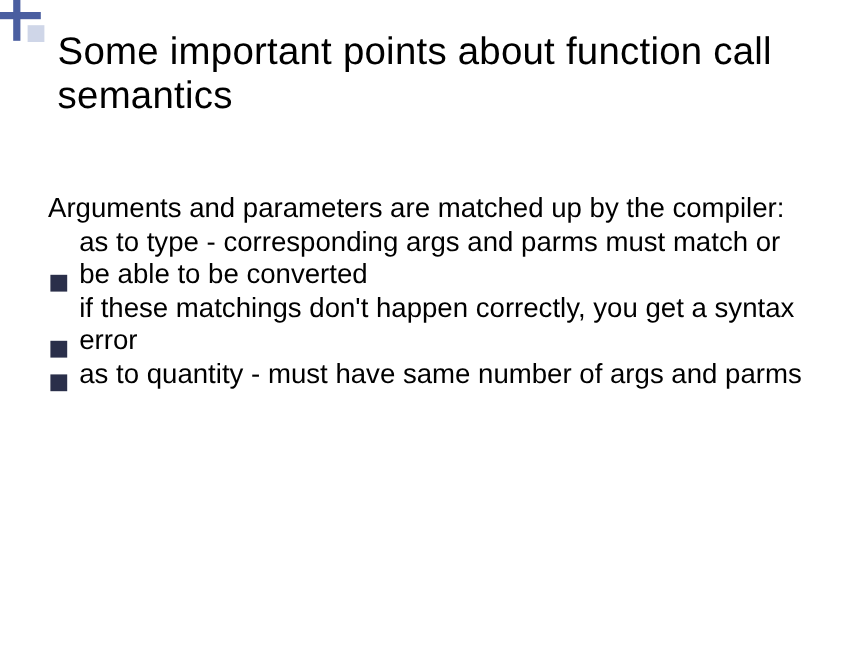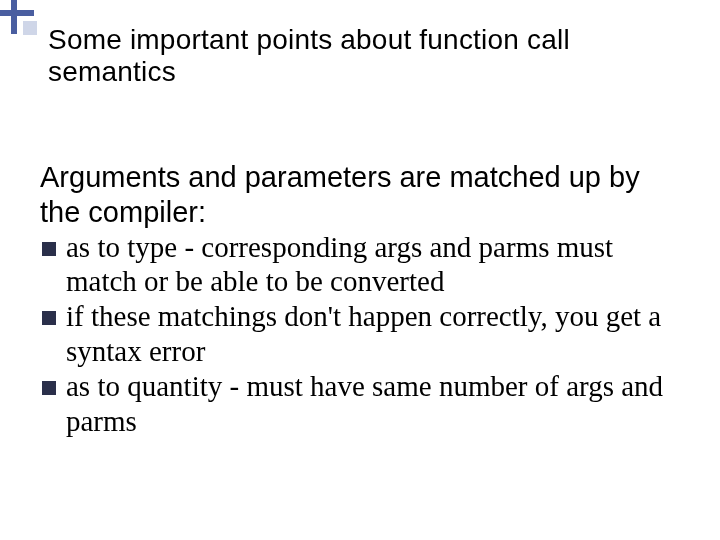--- a/index.html
+++ b/index.html
@@ -41,46 +41,45 @@
     top: 21px;
     width: 14px;
     height: 14px;
     background: #cfd6e8;
   }
   .title {
     position: absolute;
     left: 48px;
     top: 24px;
     width: 600px;
-    font-size: 28px;
+    font-size: 32px;
     line-height: 1.15;
     font-weight: 400;
     letter-spacing: 0.2px;
   }
   .body {
     position: absolute;
     left: 40px;
     top: 160px;
     width: 640px;
-    font-size: 29px;
+    font-size: 23px;
     line-height: 1.2;
   }
   .intro {
     margin-bottom: 0;
     padding-left: 0;
   }
   .bullets {
     margin: 0;
     padding: 0;
   }
   .bullet {
     display: flex;
-    align-items: flex-start;
+    align-items: flex-end;
     margin-top: 0;
-    font-family: Liberation Serif, serif;
   }
   .bullet .sq {
     flex: 0 0 auto;
     width: 14px;
     height: 14px;
     background: #2a2f4a;
     margin-top: 12px;
     margin-right: 10px;
     margin-left: 2px;
   }

